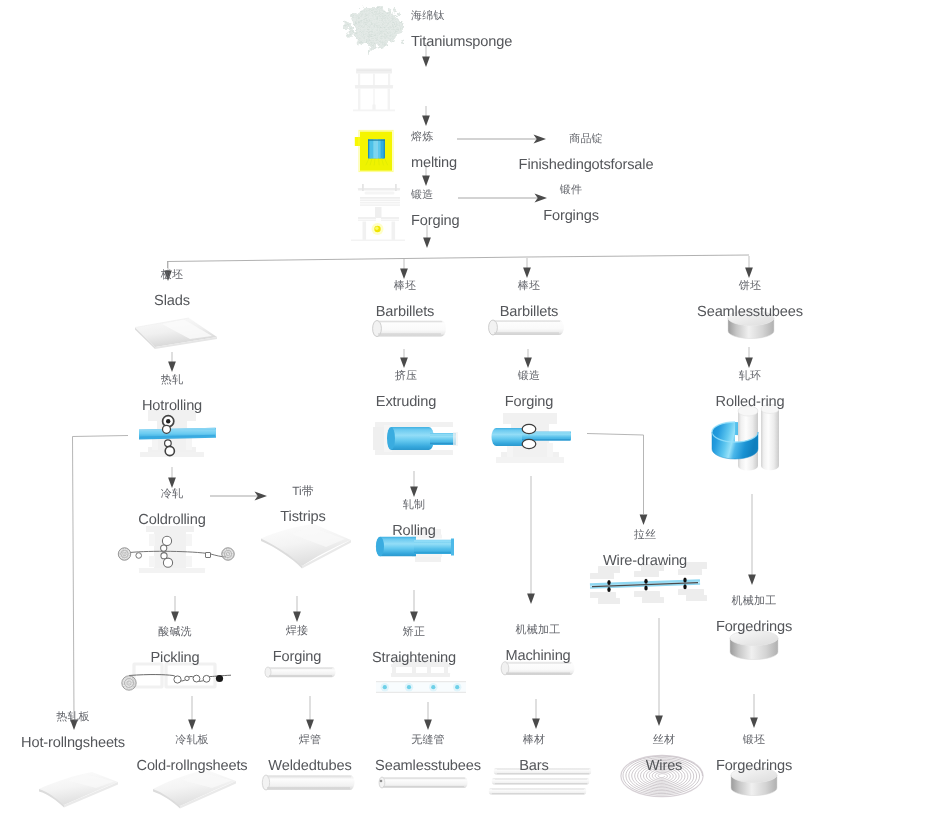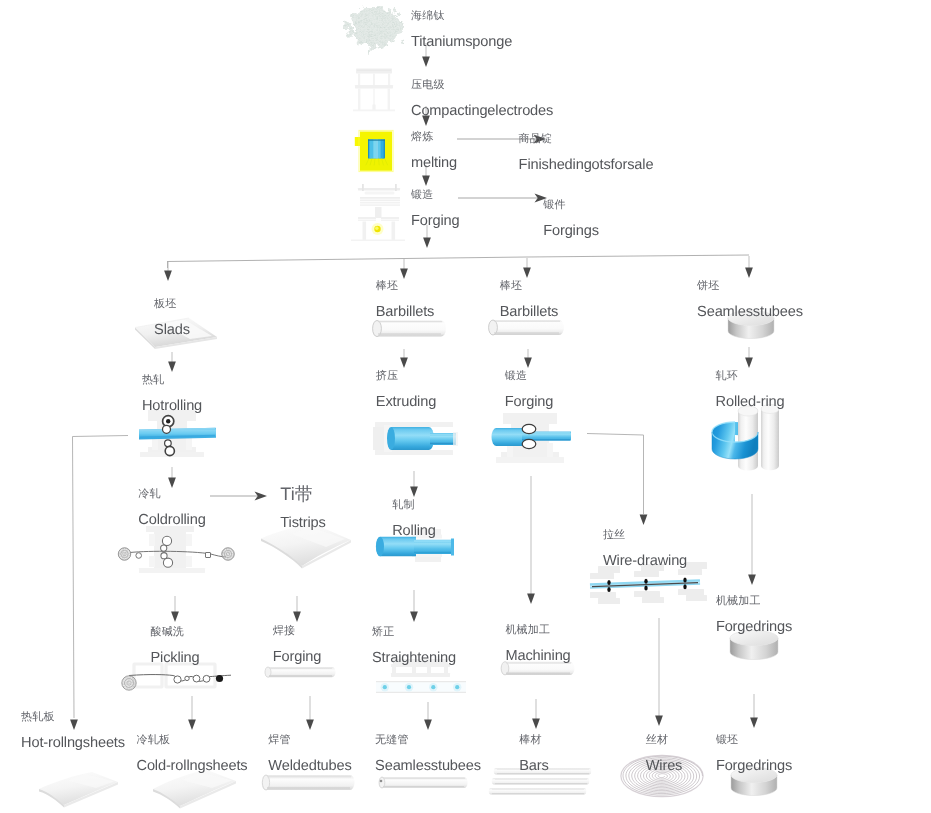--- a/index.html
+++ b/index.html
@@ -1,26 +1,26 @@
 <!DOCTYPE html>
 <html><head>
 <meta charset="utf-8">
 <title>Titanium production process flow</title>
 <style>
   html,body{margin:0;padding:0;background:#ffffff;}
   body{width:931px;height:813px;position:relative;overflow:hidden;
        font-family:"Liberation Sans",sans-serif;color:#56585a;
        -webkit-font-smoothing:antialiased;text-rendering:geometricPrecision;}
   #stage{position:absolute;left:0;top:0;width:751px;height:813px;}
-  .lbl{position:absolute;line-height:1;white-space:nowrap;
+  .lbl{position:absolute;text-align:center;line-height:1;white-space:nowrap;
        transform:translateX(-50%);}
   .lbl .cn{display:block;font-size:11px;color:#62646a;letter-spacing:.2px;}
   .lbl .en{display:block;font-size:14.6px;color:#54565a;letter-spacing:-0.15px;margin-top:13px;}
   .lbl.left{transform:none;text-align:left;}
-  .lbl.tistrips .cn{font-size:18px;letter-spacing:0;}
+  .lbl.tistrips .cn{font-size:12px;letter-spacing:0;}
   svg{display:block;}
 </style>
 </head>
 <body>
 
 <div id="stage">
 <svg id="connectors" width="931" height="813" viewBox="0 0 931 813" style="position:absolute;left:0;top:0">
    <defs>
      <filter id="f-sponge" x="-45%" y="-45%" width="190%" height="190%">
        <feTurbulence type="fractalNoise" baseFrequency="0.12" numOctaves="4" seed="5" result="n"></feTurbulence>
@@ -592,41 +592,37 @@
    <g>
         <path d="M167 261.5 L404 258.5 L527 257 L749 255" fill="none" stroke="#adadad" stroke-width="0.95"></path>
         <path d="M167.5 261.5 L167.5 268" fill="none" stroke="#adadad" stroke-width="0.95"></path>
       </g>
 
 </svg>
 <div class="lbl left" style="left:411px;top:11px">
       <span class="cn">海绵钛</span>
       <span class="en">Titaniumsponge</span>
     </div>
-<div class="lbl left" style="left:411px;top:80px">
-      <span class="cn">压电级</span>
-      <span class="en">Compactingelectrodes</span>
-    </div>
 <div class="lbl left" style="left:411px;top:132px">
       <span class="cn">熔炼</span>
       <span class="en">melting</span>
     </div>
 <div class="lbl" style="left:586px;top:134px">
       <span class="cn">商品锭</span>
       <span class="en">Finishedingotsforsale</span>
     </div>
 <div class="lbl left" style="left:411px;top:190px">
       <span class="cn">锻造</span>
       <span class="en">Forging</span>
     </div>
-<div class="lbl" style="left:571px;top:200px">
+<div class="lbl" style="left:571px;top:185px">
       <span class="cn">锻件</span>
       <span class="en">Forgings</span>
     </div>
-<div class="lbl" style="left:172px;top:299px">
+<div class="lbl" style="left:172px;top:270px">
       <span class="cn">板坯</span>
       <span class="en">Slads</span>
     </div>
 <div class="lbl" style="left:405px;top:281px">
       <span class="cn">棒坯</span>
       <span class="en">Barbillets</span>
     </div>
 <div class="lbl" style="left:529px;top:281px">
       <span class="cn">棒坯</span>
       <span class="en">Barbillets</span>

